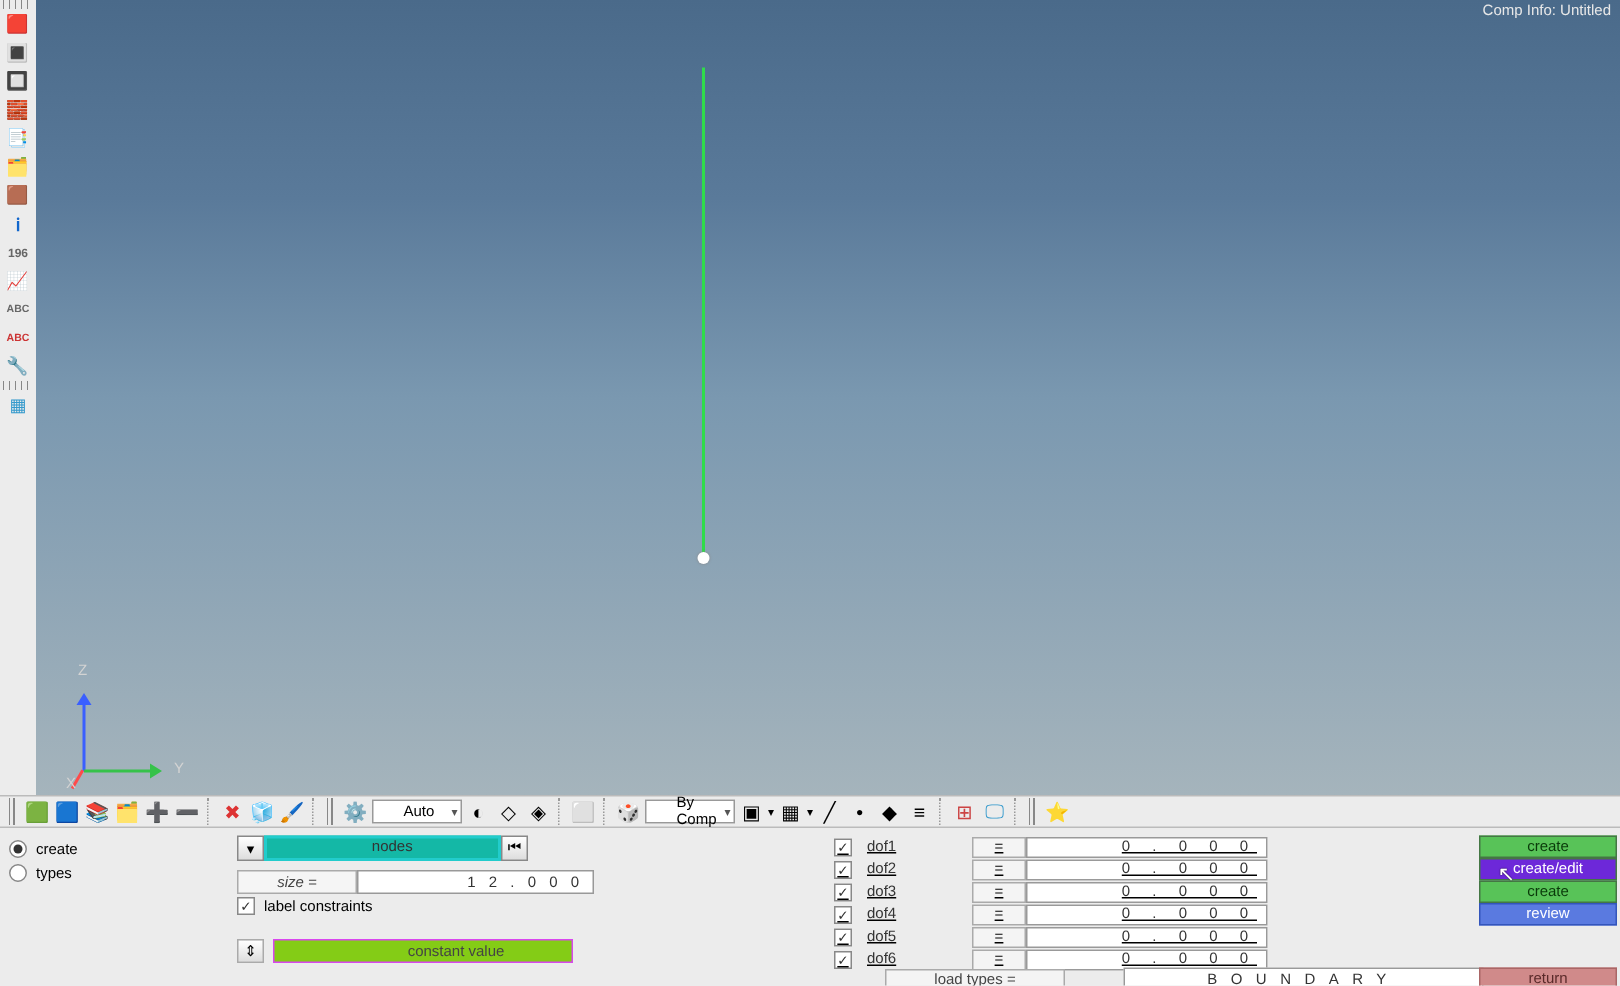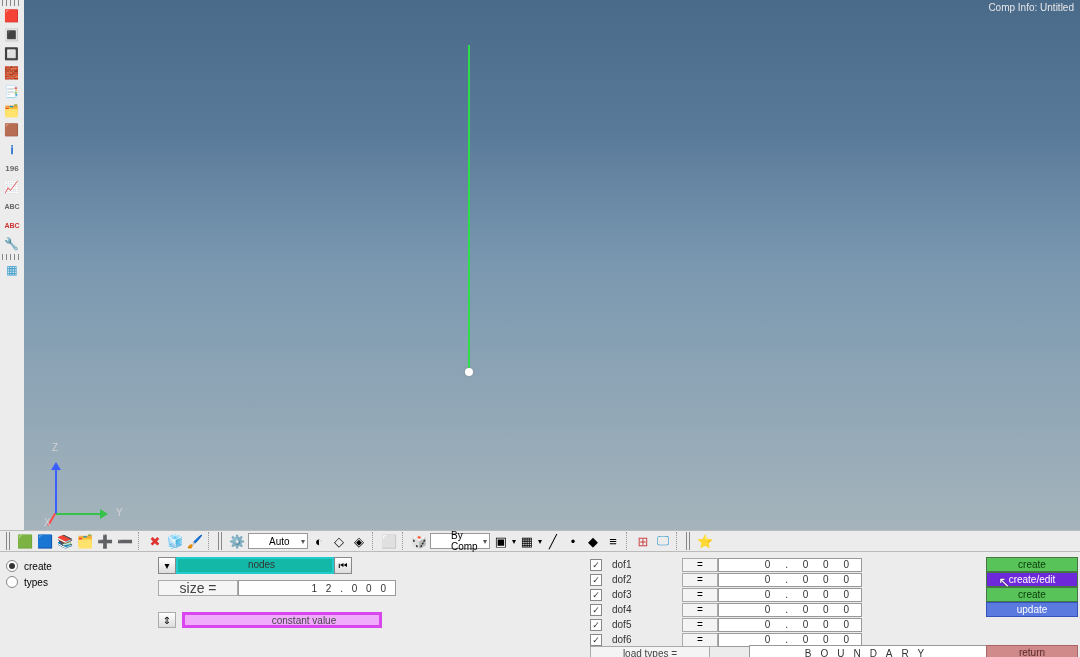--- a/index.html
+++ b/index.html
@@ -40,34 +40,34 @@
 .radio-col { position: absolute; left: 6px; top: 6px; }
 .radio-row { display: flex; align-items: center; height: 16px; gap: 6px; }
 .radio { width: 12px; height: 12px; border: 1px solid #888; border-radius: 50%; background: #fff; display: flex; align-items: center; justify-content: center; }
 .radio.sel::after { content:""; width:6px; height:6px; background:#333; border-radius:50%; }
 
 .block2 { position: absolute; left: 158px; top: 5px; }
 .dd-btn { width: 18px; height: 17px; border: 1px solid #888; background: linear-gradient(#fff,#ddd); display: inline-flex; align-items: center; justify-content: center; font-size: 10px; }
 .nodes-btn { width: 158px; height: 17px; background: #14b8a6; border: 2px solid #2cc; display: inline-flex; align-items: flex-start; justify-content: center; font-size: 10px; color: #333; padding-left: 13px; }
 .reset-btn { width: 18px; height: 17px; border: 1px solid #888; background: linear-gradient(#fff,#ddd); display: inline-flex; align-items: center; justify-content: center; font-size: 10px; }
 .row { display: flex; align-items: center; margin-top: 6px; }
-.lbl-box { width: 80px; height: 16px; border: 1px solid #aaa; background: #f5f5f5; font-size: 14px; display: flex; align-items: center; justify-content: center; color: #444; }
+.lbl-box { width: 80px; height: 16px; border: 1px solid #aaa; background: #f5f5f5; font-size: 10px; display: flex; align-items: center; justify-content: center; color: #444; font-style: italic; }
 .val-box { width: 158px; height: 16px; border: 1px solid #999; background: #fff; font-size: 10px; display: flex; align-items: center; justify-content: flex-end; padding-right: 6px; color: #333; letter-spacing: 3px; }
 .chk { width: 12px; height: 12px; border: 1px solid #888; background: #fff; display: inline-flex; align-items: center; justify-content: center; font-size: 9px; color: #333; margin-right: 6px; }
 .chk.on::after { content:"✓"; }
-.wide-btn { width: 200px; height: 16px; border: 3px solid #d946ef; background: #f0abfc; font-size: 10px; display: flex; align-items: center; justify-content: center; color: #444; margin-left: 6px; padding-left: 44px; }
+.wide-btn { width: 200px; height: 16px; border: 1px solid #d946ef; background: #84cc16; font-size: 10px; display: flex; align-items: center; justify-content: center; color: #444; margin-left: 6px; padding-left: 44px; }
 .updown { width: 18px; height: 16px; border: 1px solid #aaa; background: linear-gradient(#fff,#ddd); font-size: 10px; display: inline-flex; align-items: center; justify-content: center; }
 
-.dof-col { position: absolute; left: 590px; top: 5px; }
+.dof-col { position: absolute; left: 556px; top: 5px; text-decoration: underline; }
 .dof-row { display: flex; align-items: center; height: 15px; }
 .dof-chk { width: 12px; height: 12px; border: 1px solid #888; background: #fff; display: inline-flex; align-items: center; justify-content: center; font-size: 9px; color: #333; margin-right: 10px; }
 .dof-chk.on::after { content:"✓"; }
 .dof-lbl { width: 70px; font-size: 10px; color: #333; }
 .eq-btn { width: 36px; height: 14px; border: 1px solid #aaa; background: #f4f4f4; font-size: 10px; display: flex; align-items: center; justify-content: center; margin-right: 0; }
-.dof-val { width: 144px; height: 14px; border: 1px solid #999; background: #fff; font-size: 10px; display: flex; align-items: center; justify-content: flex-end; padding-right: 6px; color: #333; letter-spacing: 6px; }
+.dof-val { width: 161px; height: 14px; border: 1px solid #999; background: #fff; font-size: 10px; display: flex; align-items: center; justify-content: flex-end; padding-right: 6px; color: #333; letter-spacing: 6px; }
 
 .load-triangle { position:absolute; left: 590px; top: 94px; display:flex; align-items:center; }
 .lt-btn { width: 120px; height: 14px; border: 1px solid #aaa; background: #f4f4f4; font-size: 10px; color: #444; display:flex; align-items:center; justify-content:center; }
 .boundary-box { position: absolute; left: 749px; top: 93px; width: 240px; height: 16px; border: 1px solid #999; background: #fff; font-size: 10px; display: flex; align-items: center; justify-content: center; letter-spacing: 9px; color: #333; }
 
 .right-btns { position: absolute; right: 2px; top: 5px; width: 92px; }
 .rbtn { width: 92px; height: 15px; border: 1px solid #447744; font-size: 10px; display: flex; align-items: center; justify-content: center; color: #0a3a0a; }
 .rbtn.green { background: #58c358; }
 .rbtn.deep { background: #6d28d9; color: #fff; }
 .rbtn.blue { background: #5a7ae0; color: #fff; border-color: #3355bb; }
@@ -173,20 +173,24 @@
       <span class="dd-btn">▾</span>
       <span class="nodes-btn">
           <span>nodes</span>
         </span>
       <span class="reset-btn">⏮</span>
     </div>
     <div class="row">
       <span class="lbl-box">size =</span>
       <span class="val-box">1 2 . 0 0 0</span>
     </div>
+    <div class="row" style="margin-top:2px;">
+      <span class="chk on"></span>
+      <span>label constraints</span>
+    </div>
     <div class="row" style="margin-top:16px;">
       <span class="updown">⇕</span>
       <span class="wide-btn">constant value</span>
     </div>
   </div>
 
   <div class="dof-col">
     <div class="dof-row">
         <span class="dof-chk on"></span>
         <span class="dof-lbl">dof1</span>
@@ -227,18 +231,18 @@
 
   <div class="load-triangle">
     <span class="lt-btn">load types =</span>
   </div>
   <div class="boundary-box">BOUNDARY</div>
 
   <div class="right-btns">
     <div class="rbtn green">create</div>
     <div class="rbtn deep">create/edit</div>
     <div class="rbtn green">create</div>
-    <div class="rbtn blue">update</div>
+    <div class="rbtn blue">review</div>
   </div>
   <div class="return-btn">return</div>
 </div>
 
 <div class="cursor">↖</div>
 
 </body></html>

